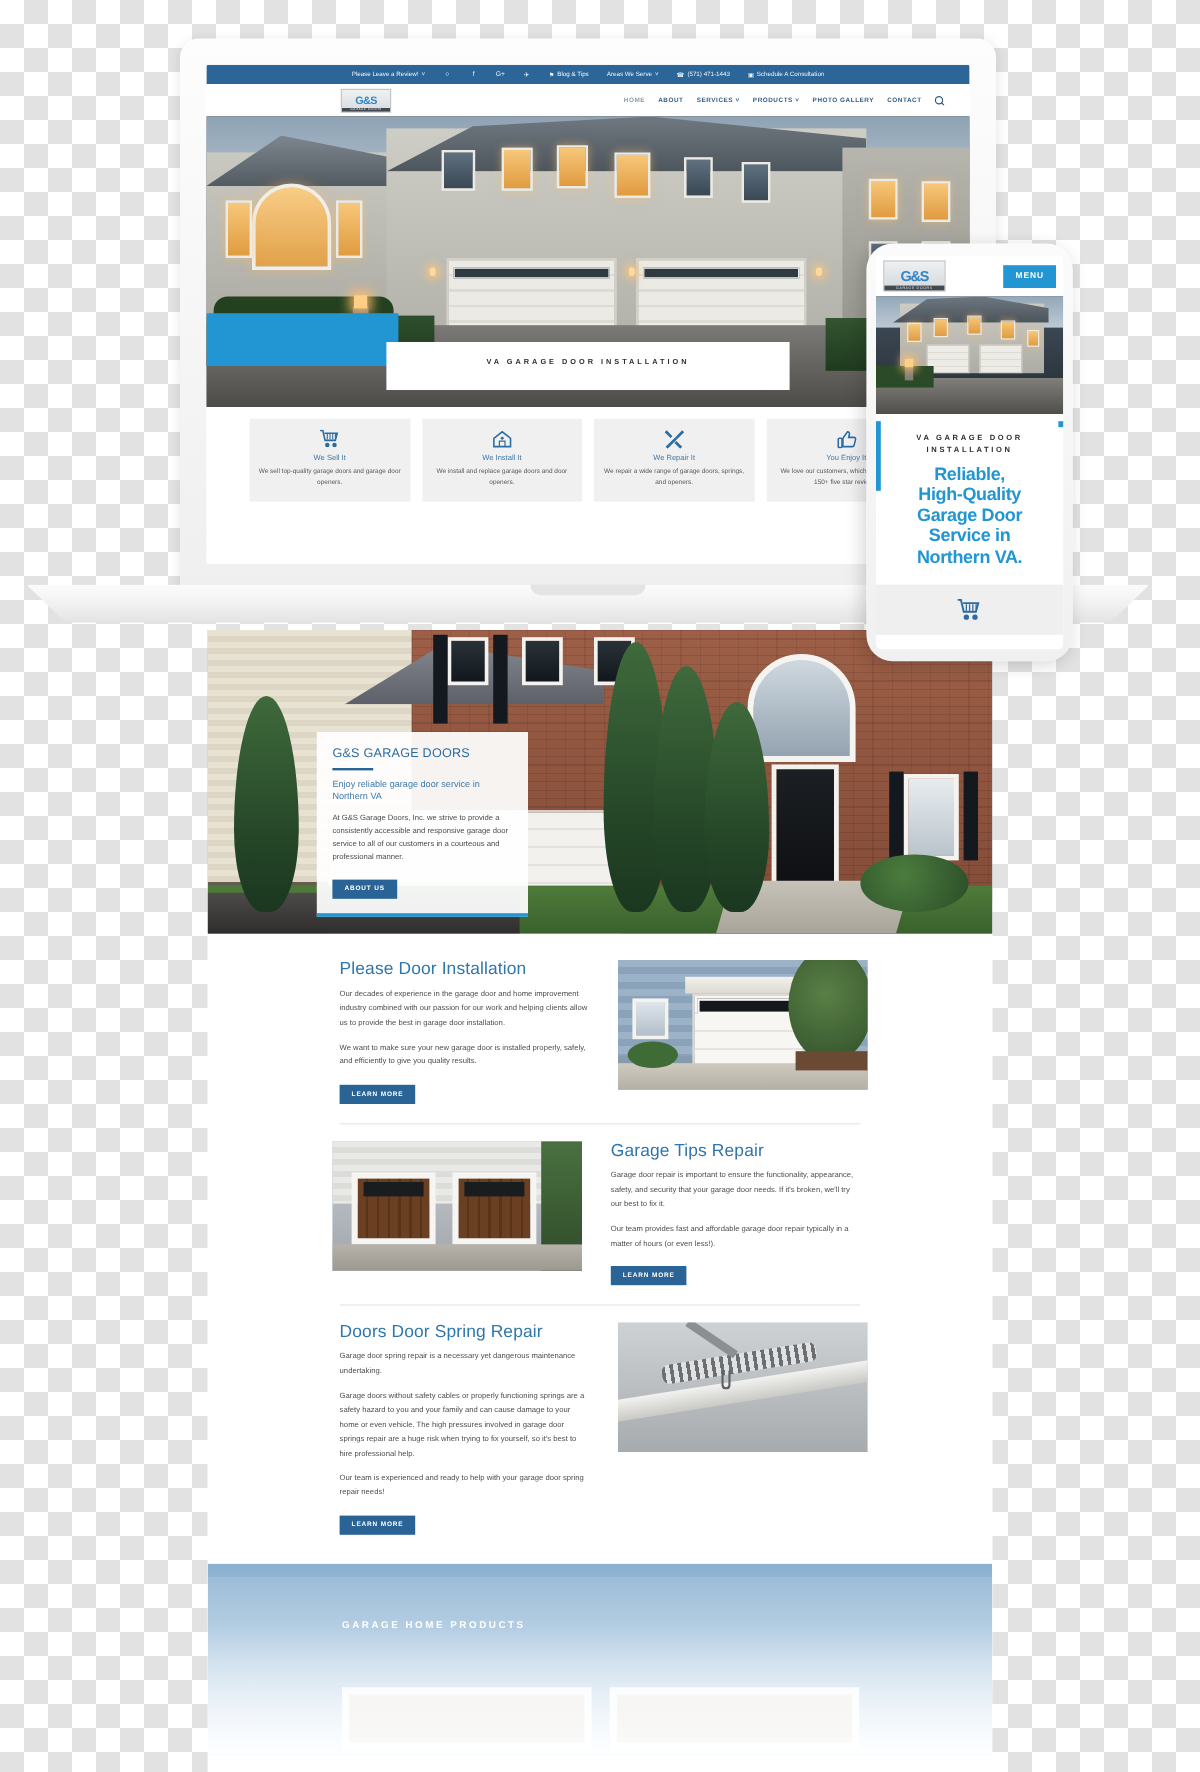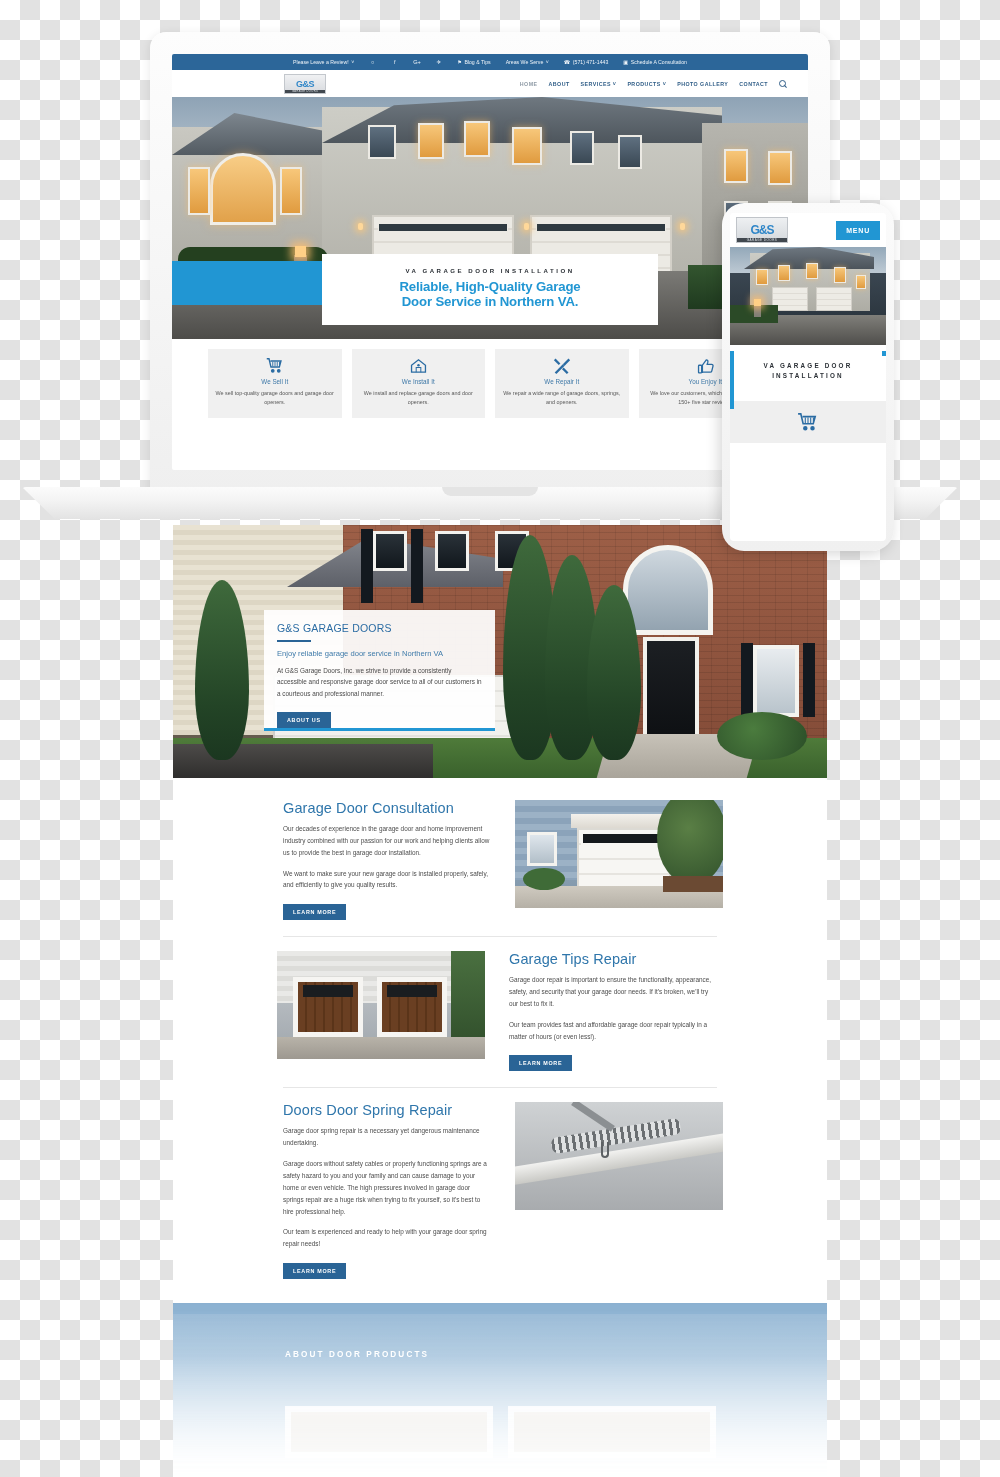--- a/index.html
+++ b/index.html
@@ -114,24 +114,24 @@
     position: absolute; right: 20px; bottom: 18px; width: 90px; height: 48px;
     border-radius: 50%;
     background: radial-gradient(circle at 40% 35%, #4b7c3e, #2a4c27);
   }
 
   
   .about-card {
     position: absolute;
     left: 91px;
     top: 85px;
-    width: 231px;
+    width: 176px;
     background: rgba(255,255,255,0.93);
     border-bottom: 3px solid #2196d3;
-    padding: 12px 13px 0 13px;
+    padding: 12px 13px 12px 13px;
   }
   .about-title {
     font-size: 10.5px;
     color: #2b6ca3;
     letter-spacing: .2px;
     font-weight: 400;
   }
   .about-rule {
     width: 34px; height: 2px; background: #2a6496; margin: 6px 0 7px 0;
   }
@@ -669,21 +669,21 @@
       <div class="about-sub">Enjoy reliable garage door service in Northern VA</div>
       <div class="about-body">At G&amp;S Garage Doors, Inc. we strive to provide a consistently accessible and responsive garage door service to all of our customers in a courteous and professional manner.</div>
       <a class="btn-blue">ABOUT US</a>
     </div>
   </div>
 
   <div class="services">
 
     <div class="svc-row">
       <div class="svc-text">
-        <div class="svc-h">Garage Door Consultation</div>
+        <div class="svc-h">Please Door Installation</div>
         <div class="svc-p">Our decades of experience in the garage door and home improvement industry combined with our passion for our work and helping clients allow us to provide the best in garage door installation.</div>
         <div class="svc-p">We want to make sure your new garage door is installed properly, safely, and efficiently to give you quality results.</div>
         <a class="btn-blue">LEARN MORE</a>
       </div>
       <div class="svc-img img-install">
         <div class="wall"></div>
           <div class="hdr"></div>
           <div class="gdoor"></div>
           <div class="gwin"></div>
         <div class="lwin"></div>
@@ -730,21 +730,21 @@
         <div class="rail"></div>
           <div class="spring"></div>
           <div class="arm"></div>
           <div class="hook"></div>
       </div>
     </div>
   </div>
 
   <div class="products">
     <div class="topline"></div>
-    <div class="products-title">ABOUT DOOR PRODUCTS</div>
+    <div class="products-title">GARAGE HOME PRODUCTS</div>
     <div class="prod-card one">
         <div class="ph"></div>
       </div>
     <div class="prod-card two">
         <div class="ph"></div>
       </div>
   </div>
 </div>
 
 <div class="laptop">
@@ -830,24 +830,20 @@
           <div class="hp-grass"></div>
           <div class="hp-hedge"></div>
           <div class="lamp"></div>
           <div class="hp-lawnR"></div>
         </div>
 
         <div class="hero-accent"></div>
 
         <div class="hero-card">
           <div class="hero-eyebrow">VA GARAGE DOOR INSTALLATION</div>
-          <div class="hero-h1">
-            <div>Reliable, High-Quality Garage</div>
-            <div>Door Service in Northern VA.</div>
-          </div>
         </div>
       </div>
 
       <div class="features">
 
         <div class="feat">
           <div class="feat-ico">
             <svg width="18" height="15" viewBox="0 0 24 20" fill="none" stroke="#2b6ca3" stroke-width="1.8">
               <path d="M1 1h3l2.6 11h11.2l2.2-8H6"></path>
               <circle cx="9" cy="17" r="1.6" fill="#2b6ca3"></circle>
@@ -930,20 +926,27 @@
       <div class="ph-lamp"></div>
     </div>
 
     <div class="phone-card">
       <div class="phone-accent"></div>
       <div class="phone-accent-r"></div>
       <div class="ph-eyebrow">
         <div>VA GARAGE DOOR</div>
         <div>INSTALLATION</div>
       </div>
+      <div class="ph-h1">
+        <div>Reliable,</div>
+        <div>High-Quality</div>
+        <div>Garage Door</div>
+        <div>Service in</div>
+        <div>Northern VA.</div>
+      </div>
     </div>
 
     <div class="phone-footer">
       <span>
         <svg width="22" height="18" viewBox="0 0 24 20" fill="none" stroke="#2b6ca3" stroke-width="1.8">
           <path d="M1 1h3l2.6 11h11.2l2.2-8H6"></path>
           <circle cx="9" cy="17" r="1.6" fill="#2b6ca3"></circle>
             <circle cx="17" cy="17" r="1.6" fill="#2b6ca3"></circle>
           <path d="M9 5v6M12 5v6M15 5v6M18 5v5" stroke-width="1.2"></path>
         </svg>

